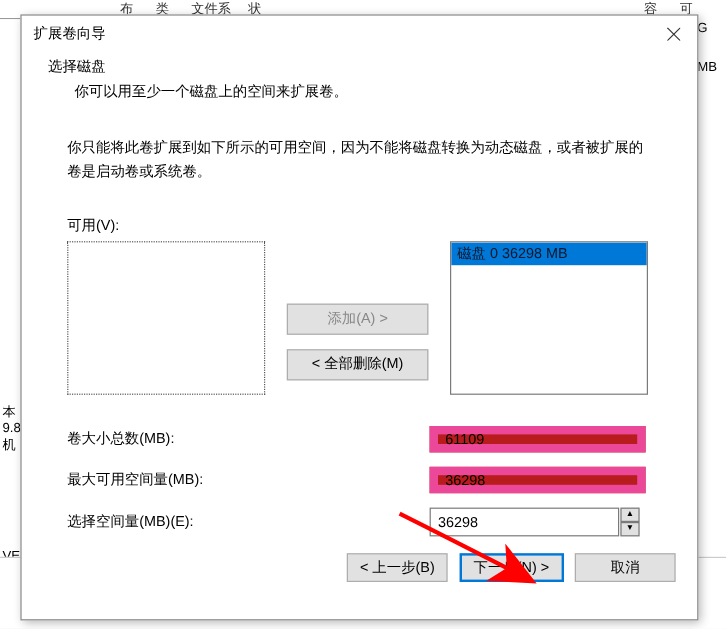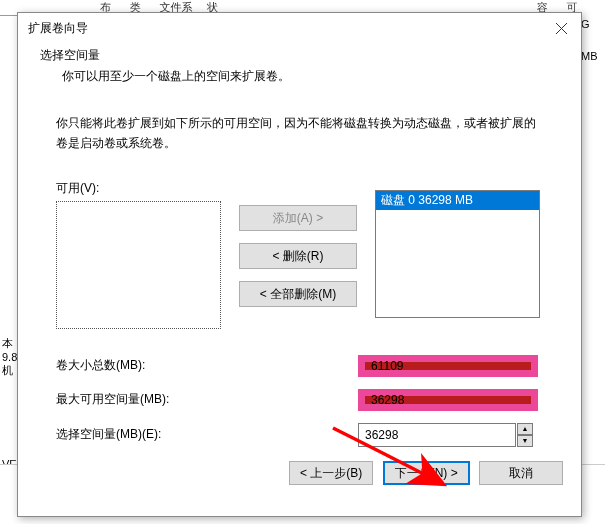--- a/index.html
+++ b/index.html
@@ -82,39 +82,39 @@
     padding: 0 38px;
   }
   .desc {
     font-size: 12px;
     line-height: 1.7;
     margin-bottom: 26px;
     margin-top: 12px;
   }
   .lists-row {
     display: flex;
-    align-items: center;
+    align-items: flex-end;
   }
   .list-col { width: 165px; }
   .list-label { font-size: 12px; margin-bottom: 4px; }
   .listbox {
     width: 165px;
     height: 128px;
     border: 1px solid #7a7a7a;
     background: #fff;
     font-size: 12px;
     overflow: hidden;
   }
   .listbox .item {
     padding: 1px 5px;
     white-space: nowrap;
   }
   .listbox .item.selected {
     background: #0078d7;
-    color: #ffffff;
+    color: #0f172a;
   }
   .avail-box { border: 1px dotted #555; }
   .btn-col {
     width: 118px;
     margin: 0 18px;
     padding-top: 16px;
   }
   .btn-col button {
     display: block;
     width: 100%;
@@ -236,36 +236,35 @@
     <span class="title">扩展卷向导</span>
     <div class="close-btn">
       <svg width="11" height="11" viewBox="0 0 11 11">
         <line x1="0" y1="0" x2="11" y2="11" stroke="#333" stroke-width="1"></line>
         <line x1="11" y1="0" x2="0" y2="11" stroke="#333" stroke-width="1"></line>
       </svg>
     </div>
   </div>
 
   <div class="header-section">
-    <div class="h1">选择空间量</div>
+    <div class="h1">选择磁盘</div>
     <div class="h2">你可以用至少一个磁盘上的空间来扩展卷。</div>
   </div>
 
   <div class="body-section">
     <div class="desc">你只能将此卷扩展到如下所示的可用空间，因为不能将磁盘转换为动态磁盘，或者被扩展的卷是启动卷或系统卷。</div>
 
     <div class="lists-row">
       <div class="list-col">
         <div class="list-label">可用(V):</div>
         <div class="listbox avail-box"></div>
       </div>
 
       <div class="btn-col">
         <button disabled="">添加(A) &gt;</button>
-        <button>&lt; 删除(R)</button>
         <button>&lt; 全部删除(M)</button>
       </div>
 
       <div class="list-col">
         <div class="listbox">
           <div class="item selected">磁盘 0      36298 MB</div>
         </div>
       </div>
     </div>
 

